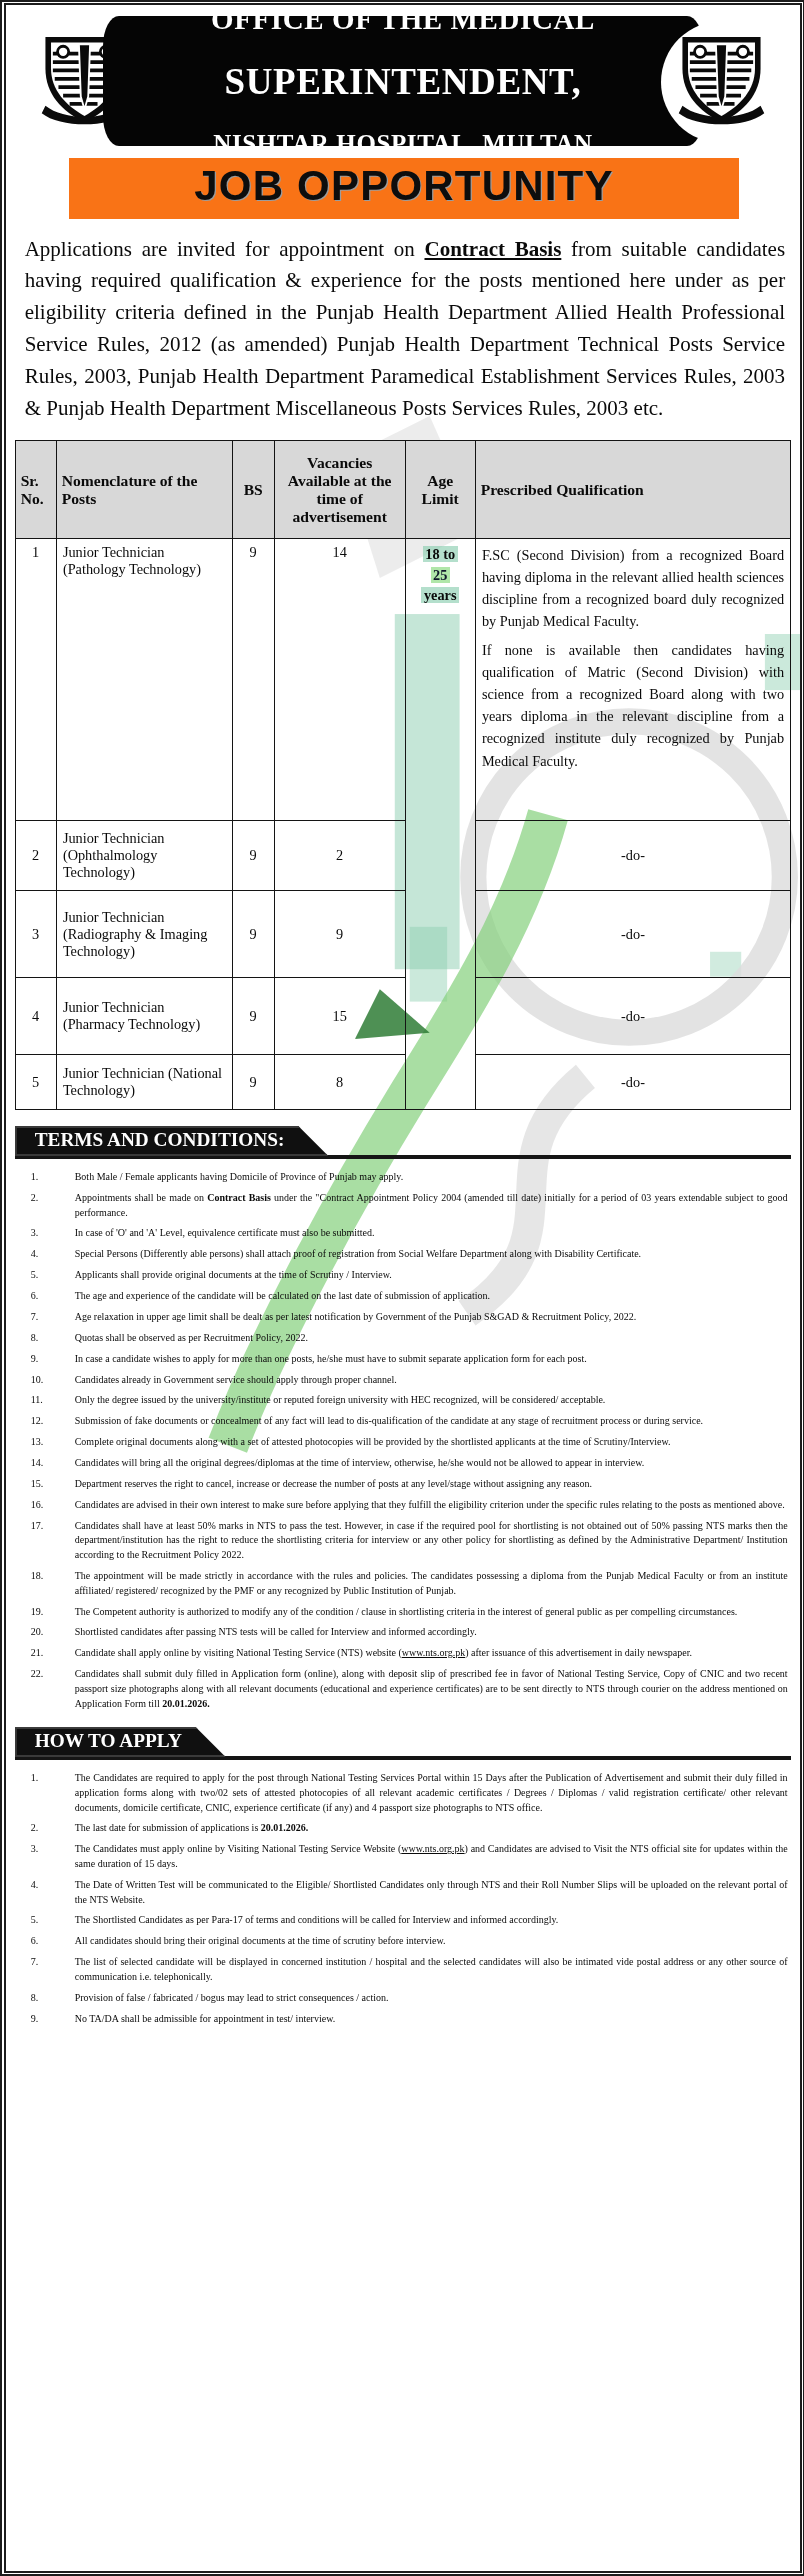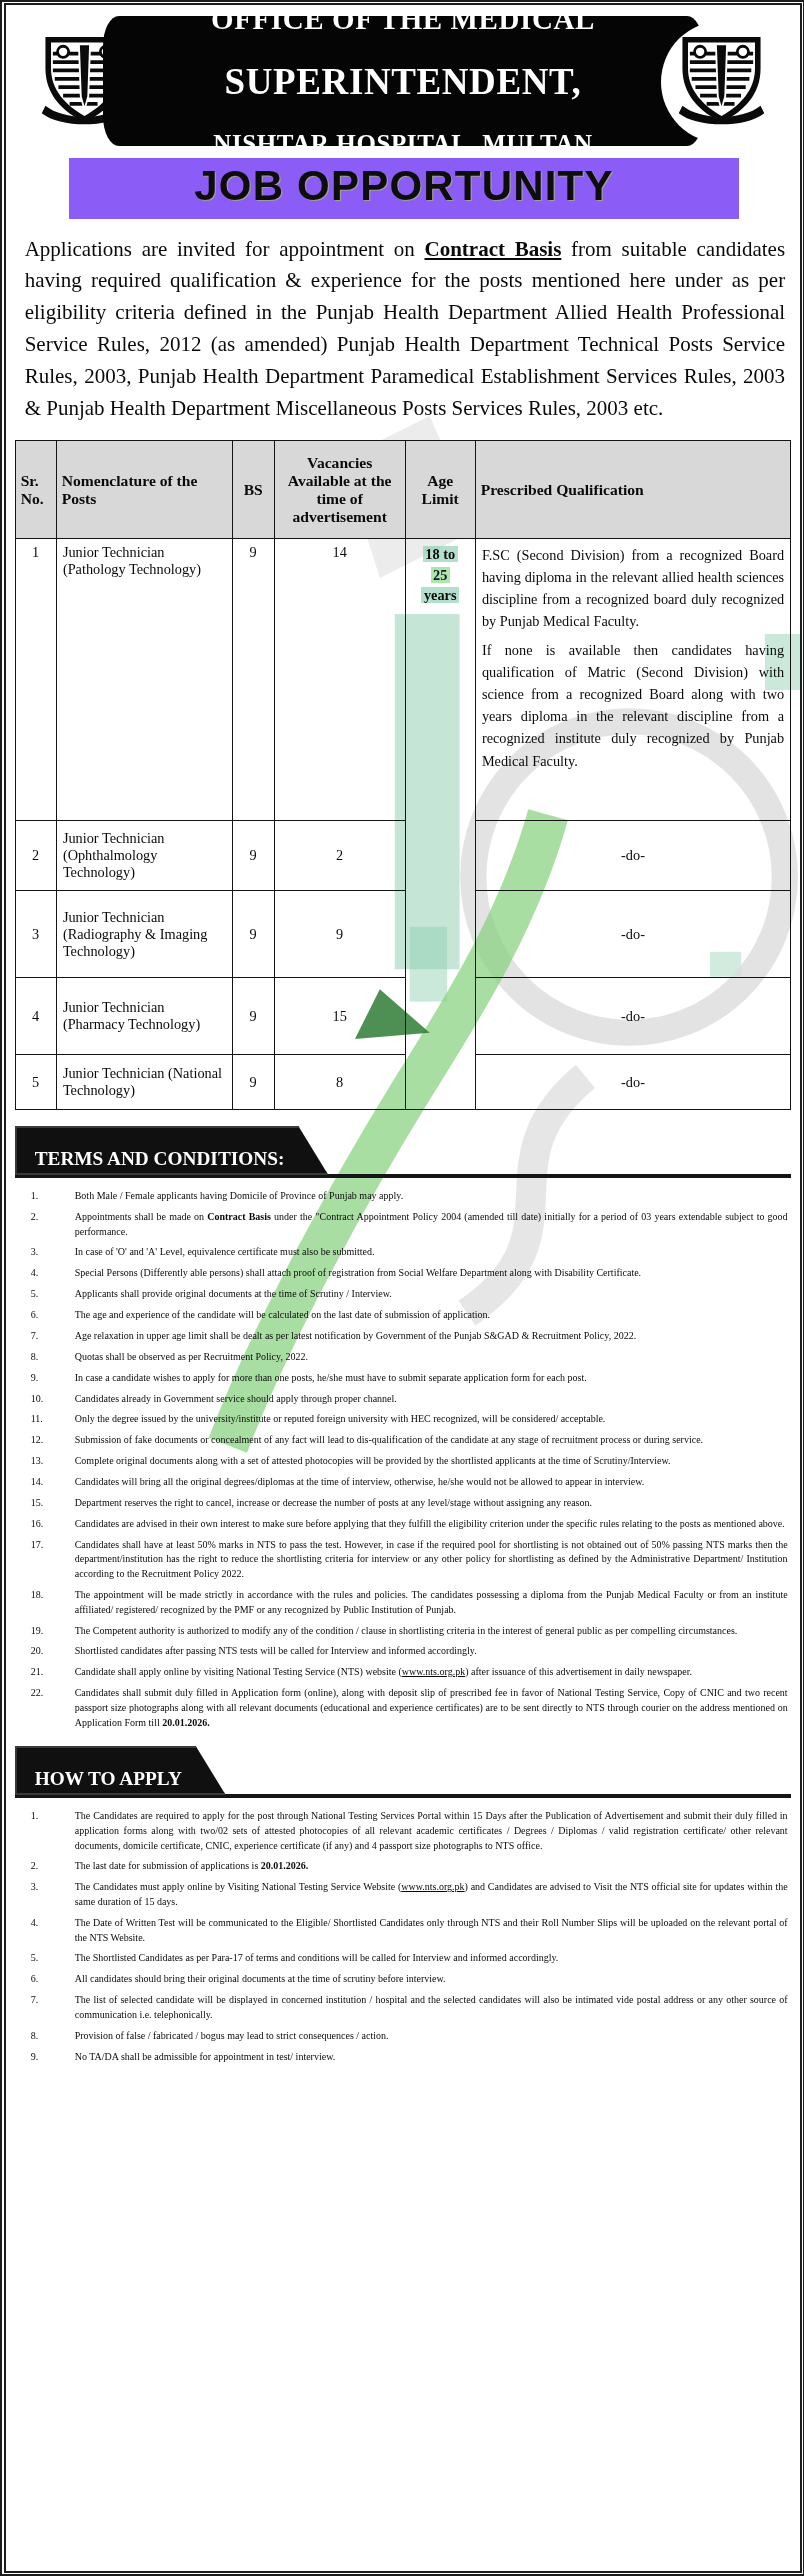--- a/index.html
+++ b/index.html
@@ -35,21 +35,21 @@
     position:absolute; top:5px; width:122px; height:122px;
     background:#fff; border-radius:50%;
     display:flex; align-items:center; justify-content:center;
   }
   .crest-left { left:8.7px; }
   .crest-right { right:8.7px; }
 
   
   .job-banner {
     margin:10px 52px 0 54px;
-    background:#8b5cf6;
+    background:#f97316;
     text-align:center;
     font-family:"Liberation Sans", sans-serif;
     font-weight:900;
     font-size:42px;
     letter-spacing:1.2px;
     padding:3.7px 0 8.7px 0;
     color:#0d0d0d;
     text-shadow:1.2px 1.2px 0 #9c9c9c;
     transform-origin:center;
   }
@@ -102,21 +102,21 @@
   td.ditto { text-align:center; }
 
   
   .section-head { margin-top:16px; border-bottom:4.4px solid #151515; position:relative; }
   .bar-flag {
     display:inline-block;
     background:#101010;
     color:#fff;
     font-weight:bold;
     font-size:19.3px;
-    padding:22px 44px 5px 20px;
+    padding:3px 44px 5px 20px;
     margin-bottom:-1.2px;
     clip-path:polygon(0 0, calc(100% - 30px) 0, 100% 100%, 0 100%);
     box-shadow:inset 0 0 0 1.9px #3a3a3a;
   }
 
   
   ol.rules { list-style:none; counter-reset:item; margin:11.2px 0 0 0; padding:0 3.7px 0 0; }
   ol.rules li {
     counter-increment:item;
     position:relative;

